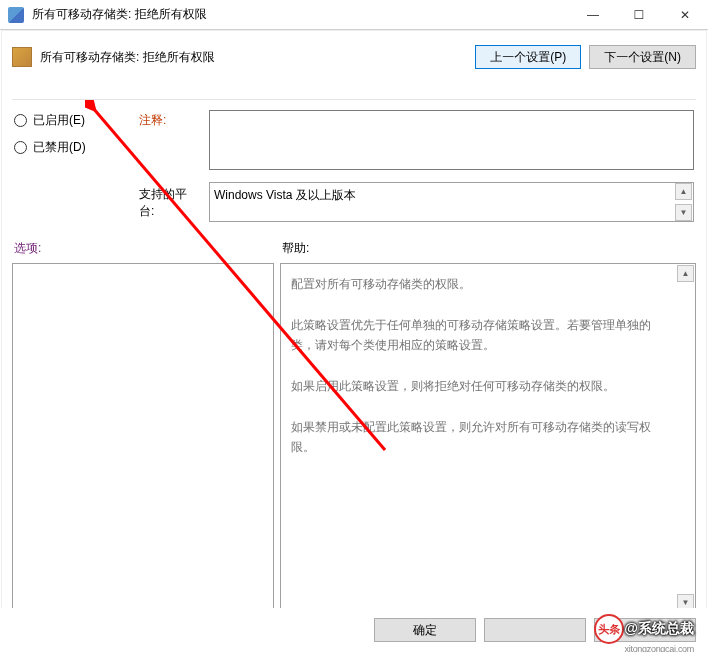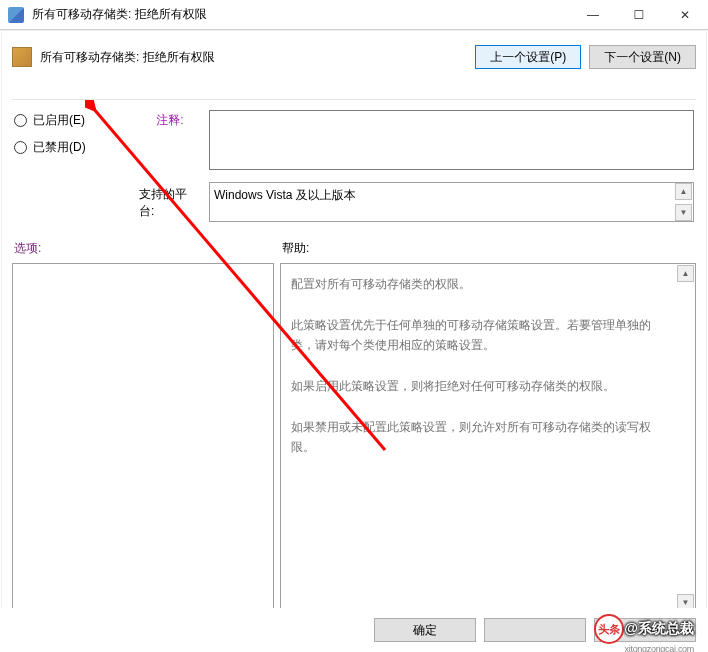--- a/index.html
+++ b/index.html
@@ -82,21 +82,21 @@
       flex-shrink: 0;
     }
     .radio.checked::after {
       content: "";
       width: 7px; height: 7px;
       background: #333;
       border-radius: 50%;
     }
     .comment-area { flex: 1; display: flex; flex-direction: column; gap: 6px; }
     .comment-row { display: flex; gap: 8px; }
-    .comment-label { width: 62px; padding-top: 2px; color: #a21caf; text-align: center; }
+    .comment-label { width: 62px; padding-top: 2px; color: #c2410c; }
     .comment-box {
       flex: 1;
       height: 60px;
       border: 1px solid #7a7a7a;
       background: #fff;
       padding: 2px 4px;
     }
     .platform-row { display: flex; gap: 8px; margin-top: 6px; }
     .platform-label { width: 62px; padding-top: 4px; text-align: left; color: #000; }
     .platform-box {

